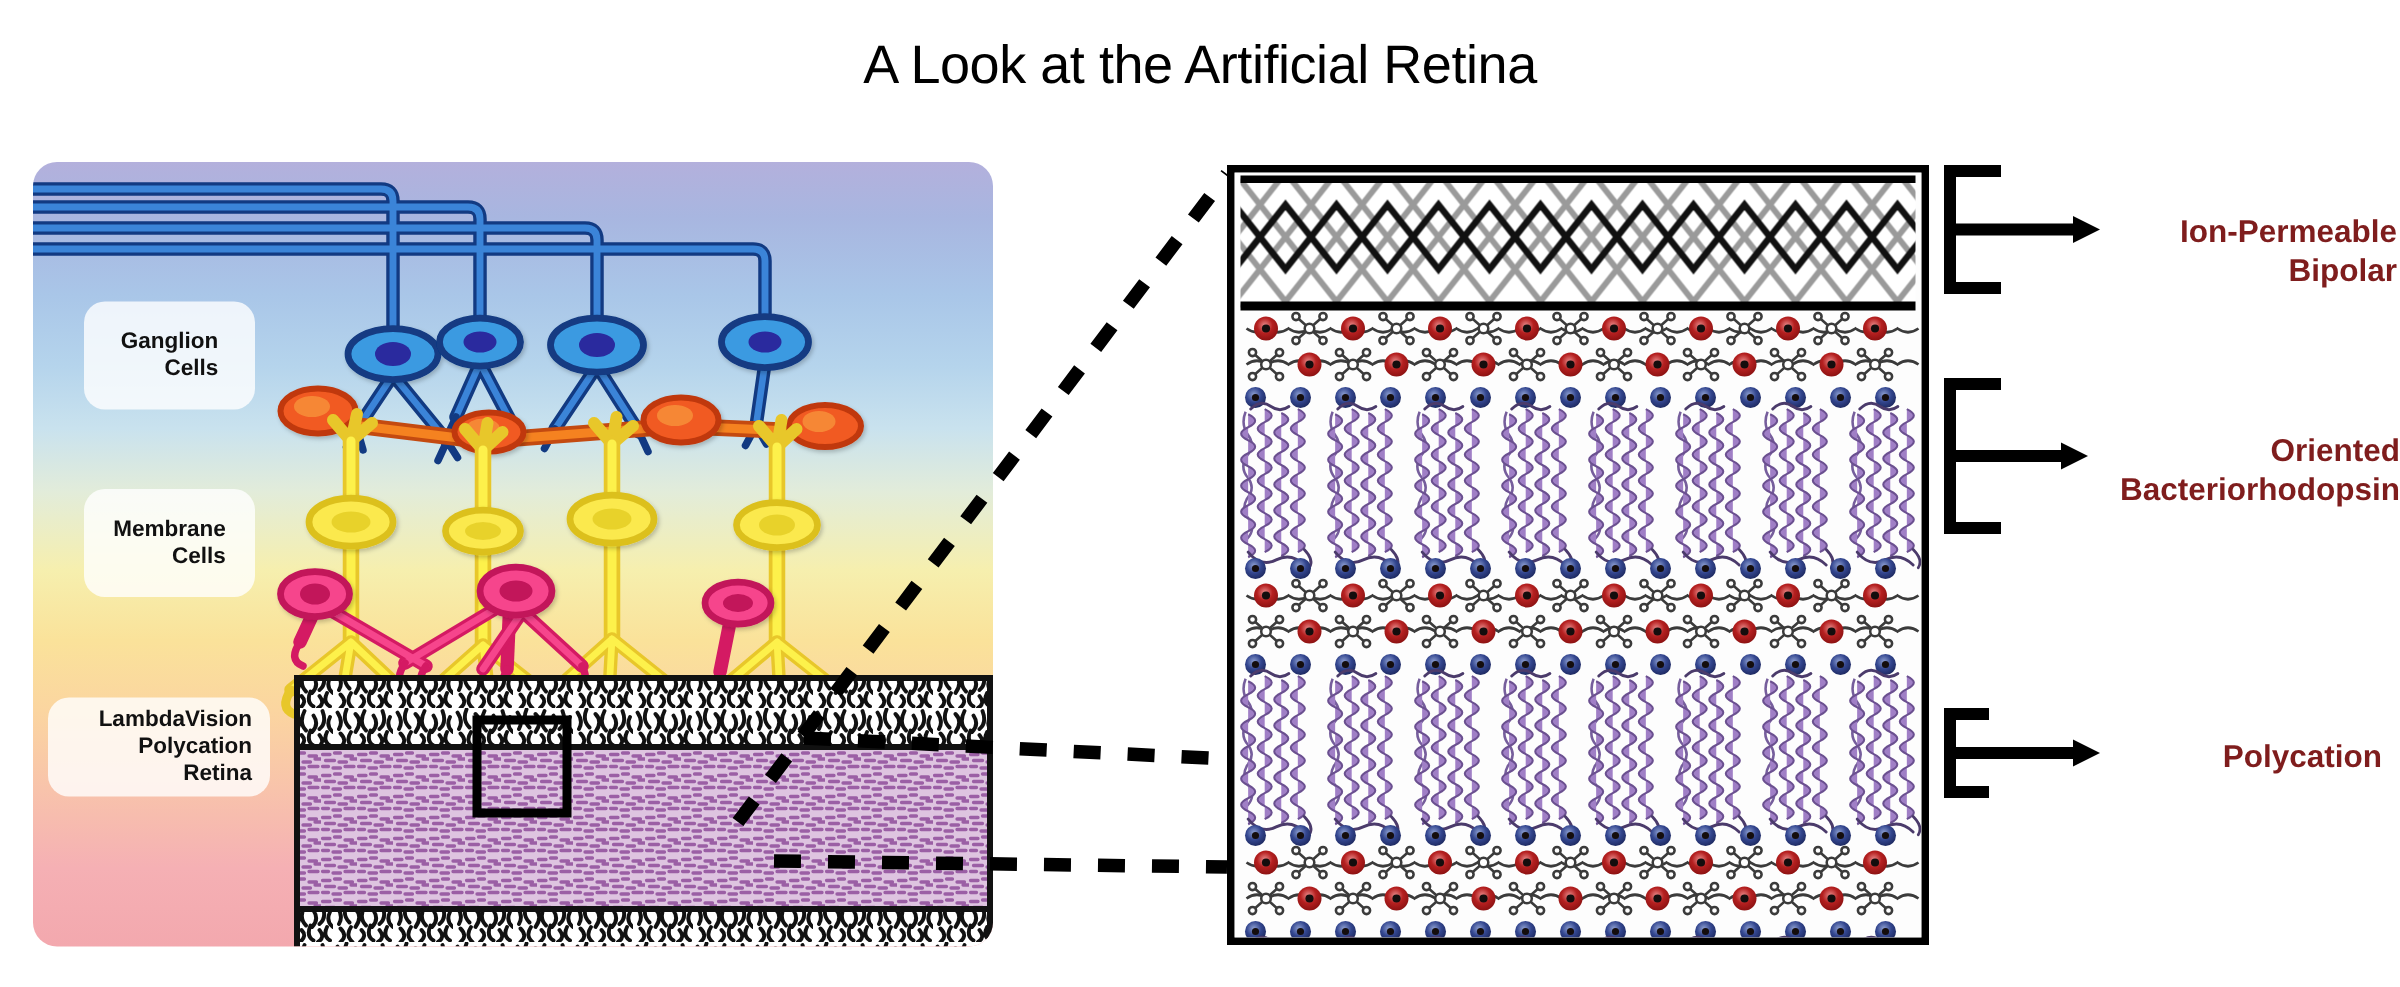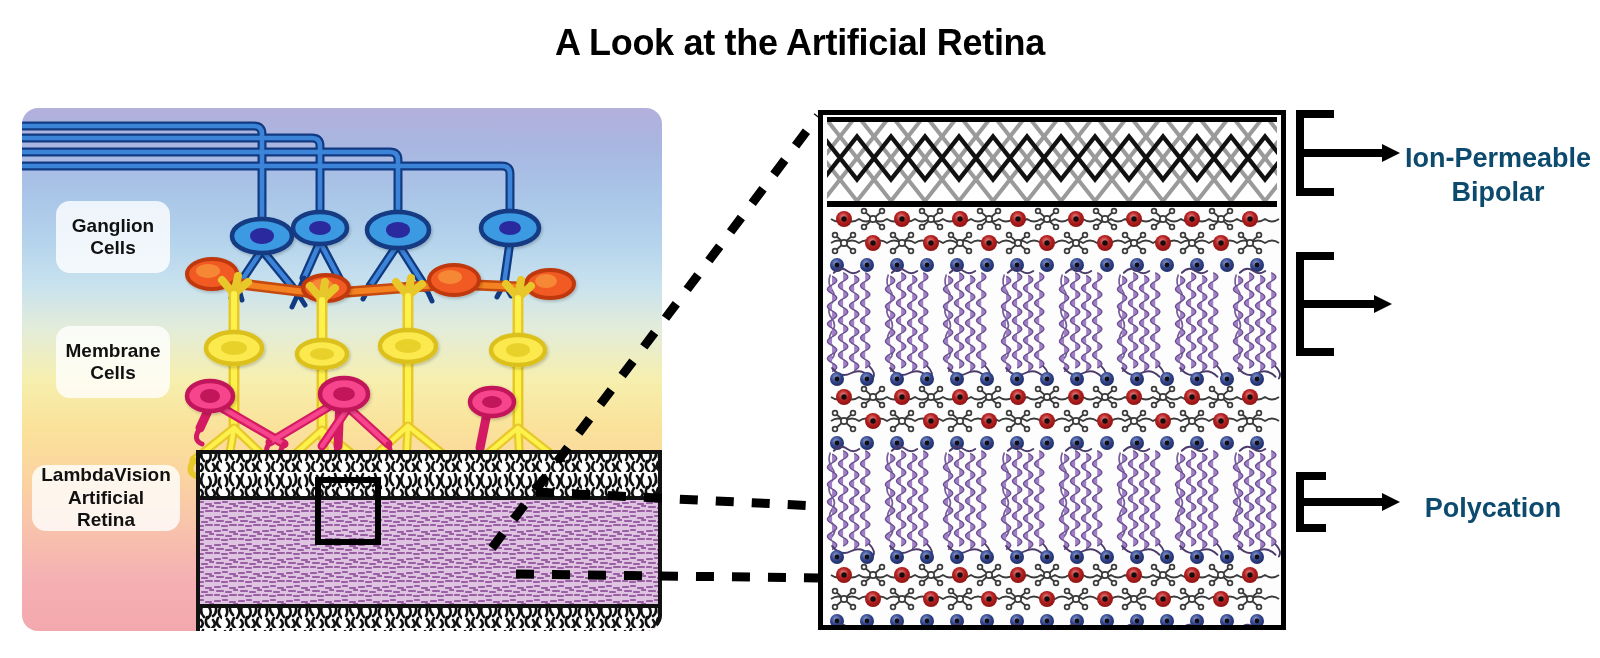--- a/index.html
+++ b/index.html
@@ -4,21 +4,21 @@
 <title>A Look at the Artificial Retina</title>
 <style>
   html,body{margin:0;padding:0;background:#ffffff;}
   body{width:1600px;height:658px;overflow:hidden;
        font-family:"Liberation Sans","DejaVu Sans",sans-serif;}
   #stage{position:relative;width:1600px;height:658px;background:#fff;}
 
   
   #title{
     position:absolute;left:0;top:22px;width:1600px;text-align:center;
-    font-size:36px;font-weight:bold;color:#000;letter-spacing:-0.3px;
+    font-size:36px;font-weight:normal;color:#000;letter-spacing:-0.3px;
   }
 
   
   #retina-panel{
     position:absolute;left:22px;top:108px;width:640px;height:523px;
     border-radius:16px;overflow:hidden;
     background:linear-gradient(to bottom,
       #b3b0dc 0%,
       #a8b6e0 7%,
       #a9c6e8 17%,
@@ -30,22 +30,22 @@
       #fbd5a0 70%,
       #f8c3ab 80%,
       #f5b0b4 90%,
       #f3a8ae 100%);
   }
   #retina-svg{position:absolute;left:0;top:0;}
 
   .cell-label{
     position:absolute;border-radius:14px;
     background:rgba(255,255,255,0.80);
-    font-size:19px;font-weight:bold;color:#111;
-    text-align:center;line-height:1.18;
+    font-size:15px;font-weight:bold;color:#111;
+    text-align:right;line-height:1.18;
     display:flex;align-items:center;justify-content:center;
     padding:8px 12px;box-sizing:border-box;
   }
   #lbl-ganglion{left:34px;top:93px;width:114px;height:72px;}
   #lbl-bipolar {left:34px;top:218px;width:114px;height:72px;}
   #lbl-device  {left:10px;top:357px;width:148px;height:66px;}
 
   
   #connectors{position:absolute;left:0;top:0;}
 
@@ -53,22 +53,22 @@
   #zoom-panel{
     position:absolute;left:818px;top:110px;width:468px;height:520px;
     border:5px solid #000;box-sizing:border-box;background:#fdfdfd;
     overflow:hidden;
   }
   #zoom-svg{position:absolute;left:0;top:0;}
 
   
   #brackets{position:absolute;left:0;top:0;}
   .callout-label{
-    position:absolute;font-size:27px;font-weight:bold;color:#0c4a6e;
-    line-height:1.25;text-align:center;
+    position:absolute;font-size:21px;font-weight:bold;color:#7f1d1d;
+    line-height:1.25;text-align:right;
   }
   #cl-membrane {left:1398px;top:142px;width:200px;}
   #cl-br       {left:1390px;top:288px;width:210px;}
   #cl-poly     {left:1398px;top:492px;width:190px;}
 </style>
 </head>
 <body>
 
 <div id="stage">
 
@@ -275,21 +275,21 @@
     <div class="cell-label" id="lbl-bipolar">
       <span>
         <span>Membrane</span><br>
         <span>Cells</span>
       </span>
     </div>
 
     <div class="cell-label" id="lbl-device">
       <span>
         <span>LambdaVision</span><br>
-        <span>Artificial Retina</span>
+        <span>Polycation Retina</span>
       </span>
     </div>
   </div>
 
   <svg id="connectors" width="1600" height="658">
     <g stroke="#000" stroke-width="9" stroke-linecap="butt" stroke-dasharray="18 18" fill="none">
       <path d="M492 548 L818 116"></path>
       <path d="M516 574 L818 578"></path>
       <path d="M536 492 L818 506"></path>
     </g>
@@ -1041,17 +1041,21 @@
         <path d="M1300 502 H1384"></path>
         <polygon points="1382,493 1400,502 1382,511" fill="#000" stroke="none"></polygon>
       </g>
     </g>
   </svg>
 
   <div class="callout-label" id="cl-membrane">
     <span>Ion-Permeable</span><br>
     <span>Bipolar</span>
   </div>
+  <div class="callout-label" id="cl-br">
+    <span>Oriented</span><br>
+    <span>Bacteriorhodopsin</span>
+  </div>
   <div class="callout-label" id="cl-poly">
     <span>Polycation</span>
   </div>
 
 </div>
 
 </body></html>

